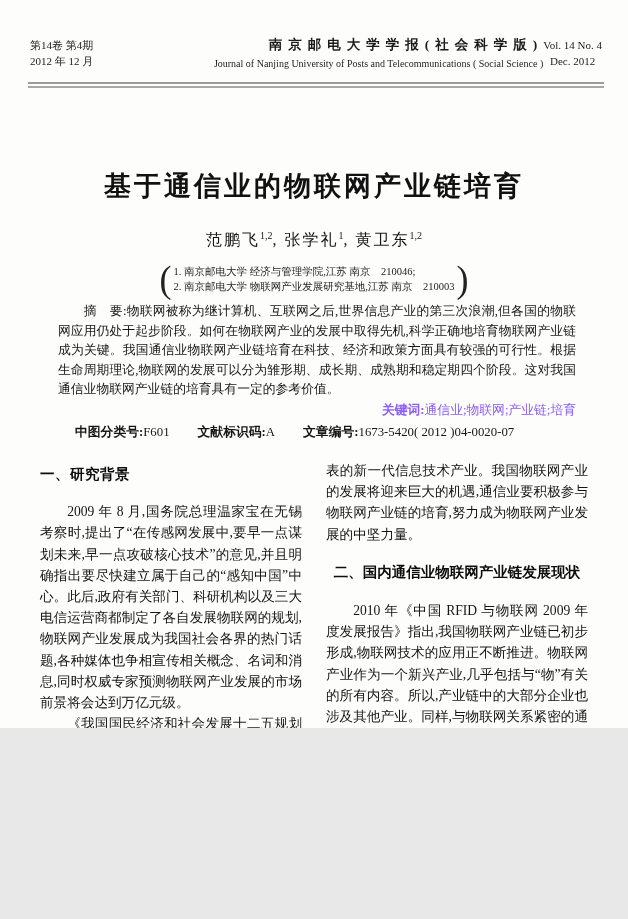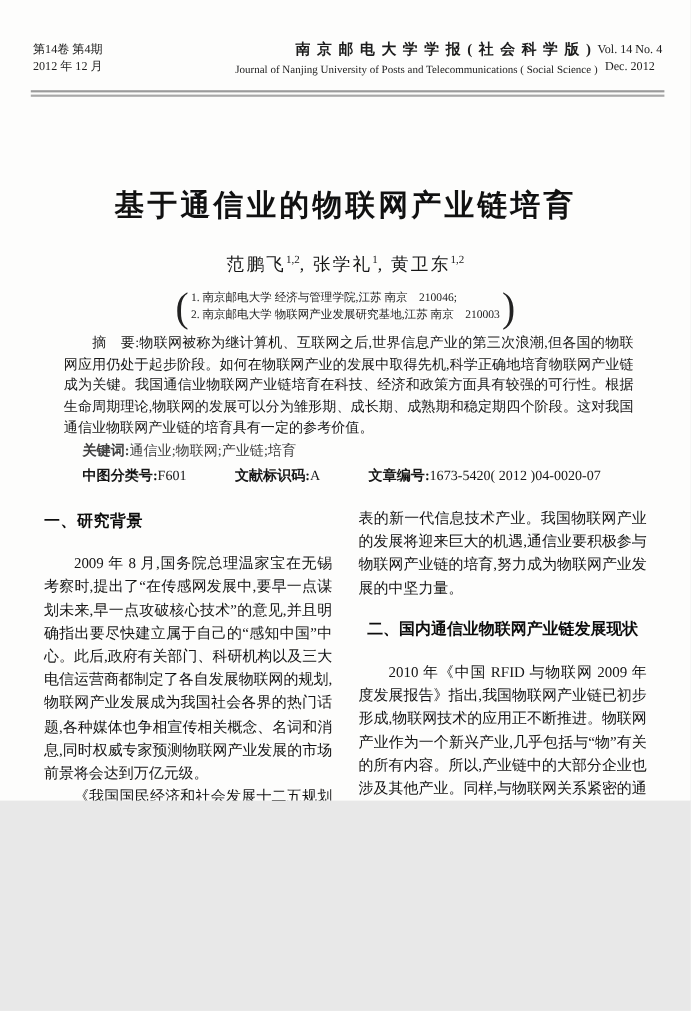--- a/index.html
+++ b/index.html
@@ -46,25 +46,25 @@
   .affil-lines{font-size:10.5px;line-height:15px;text-align:left;color:#222;}
   
   .abstract{
     position:absolute;top:302px;left:58px;right:52px;
     font-size:12.8px;line-height:19.5px;text-align:justify;color:#161616;
   }
   .abstract .lbl{font-weight:normal;margin-top:16px;}
   .abstract .indent{display:inline-block;width:2em;}
   .meta-keywords{
     position:absolute;top:402px;left:75px;right:52px;
-    font-size:12.8px;color:#404040;
+    font-size:12.8px;color:#8b5cf6;text-align:right;
   }
   .meta-clc{
     position:absolute;top:424px;left:75px;right:40px;
-    font-size:12.8px;color:#161616;display:flex;gap:44px;white-space:nowrap;
+    font-size:12.8px;color:#161616;display:flex;gap:28px;white-space:nowrap;
   }
   .meta-keywords .lbl,.meta-clc .lbl{font-weight:bold;}
   
   .body-cols{
     position:absolute;top:460px;left:40px;right:40px;
     display:flex;gap:24px;
   }
   .col{width:263px;font-size:13.6px;line-height:21.2px;text-align:justify;color:#141414;}
   .sec-h1{font-weight:bold;font-size:14.5px;margin:4px 0 16px 0;text-align:left;letter-spacing:0.5px;color:#0d0d0d;}
   .sec-h2{font-weight:bold;font-size:14.5px;margin:17px 0 17px 0;text-align:center;letter-spacing:0;color:#0d0d0d;white-space:nowrap;}

